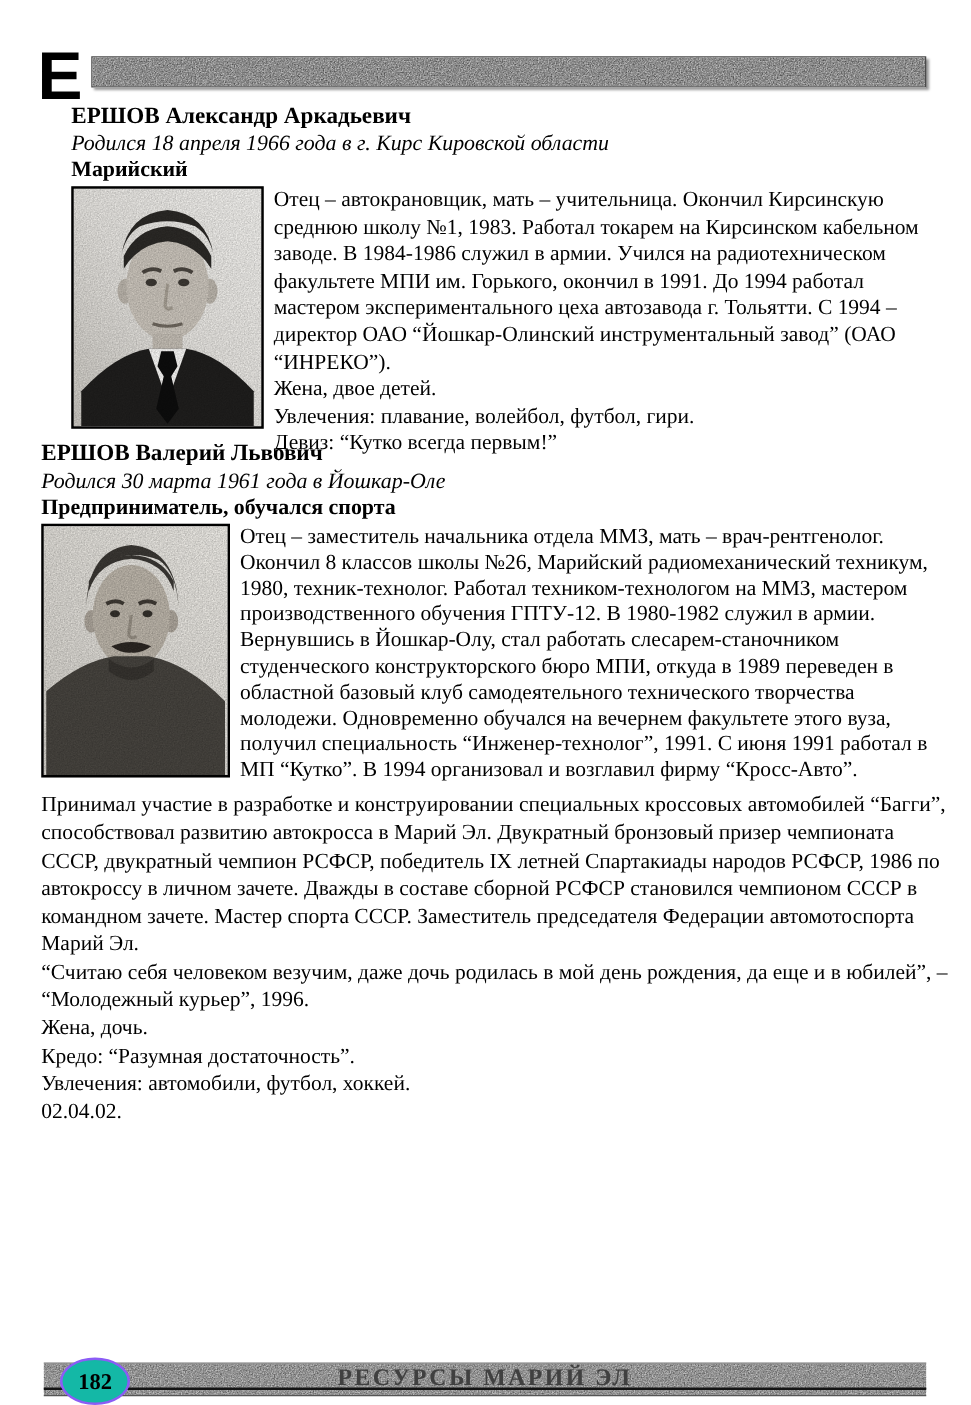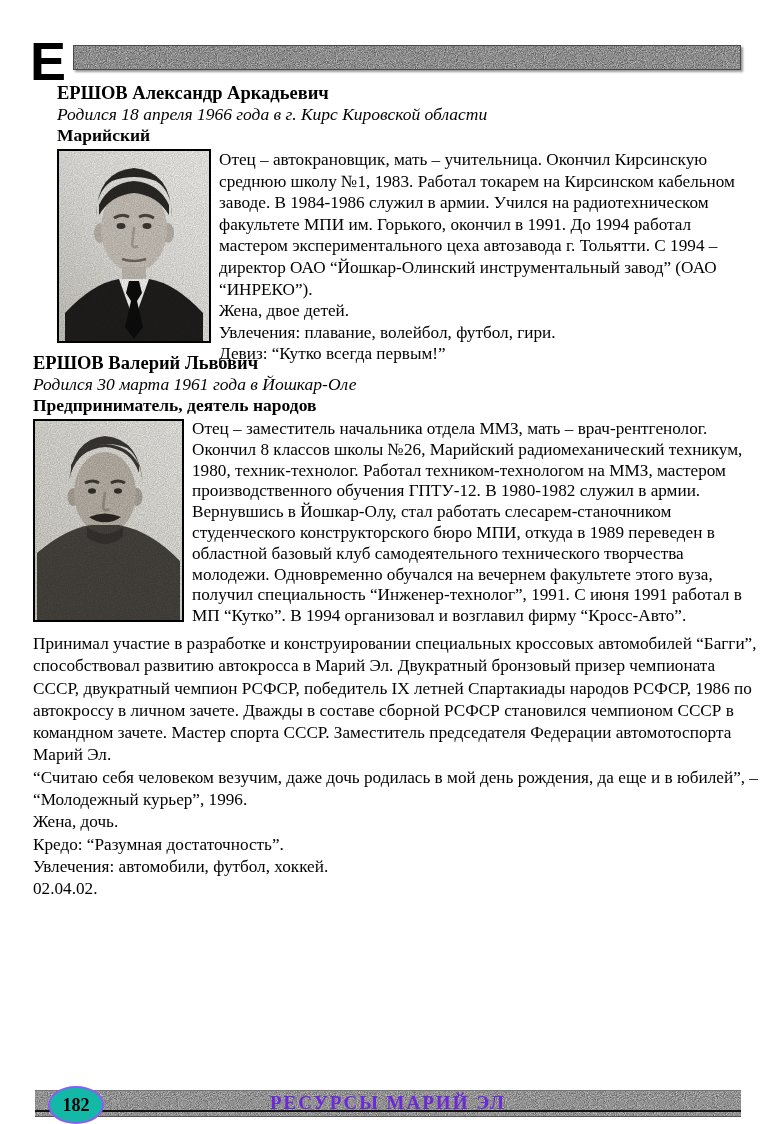--- a/index.html
+++ b/index.html
@@ -35,21 +35,21 @@
   .fulltext{margin-top:6px;font-size:17.2px;line-height:22.3px;}
   .fulltext p{margin:0;}
   
   .fbar{
     left:35px;top:1090px;width:706px;height:25px;
     border-top:1px solid #777;border-bottom:1px solid #555;
   }
   .fline{position:absolute;left:0;right:0;bottom:4px;height:2.5px;background:#141414;}
   .ftitle{
     position:absolute;left:0;right:0;top:1px;text-align:center;
-    font-weight:bold;font-size:19px;letter-spacing:2px;color:#6d28d9;
+    font-weight:bold;font-size:19px;letter-spacing:2px;color:#404040;
   }
   .fellipse{
     position:absolute;left:13px;top:-5px;width:52px;height:34px;
     background:#14b8a6;border:2px solid #8b5cf6;border-radius:50%;
     display:flex;align-items:center;justify-content:center;
     font-weight:bold;font-size:18px;z-index:2;
   }
 </style>
 </head>
 <body>
@@ -112,21 +112,21 @@
         <p>Жена, двое детей.</p>
         <p>Увлечения: плавание, волейбол, футбол, гири.</p>
         <p>Девиз: “Кутко всегда первым!”</p>
       </div>
     </div>
   </section>
 
   <section class="abs entry entry2">
     <h2 class="person-name">ЕРШОВ Валерий Львович</h2>
     <div class="born">Родился 30 марта 1961 года в Йошкар-Оле</div>
-    <div class="role">Предприниматель, деятель народов</div>
+    <div class="role">Предприниматель, обучался спорта</div>
     <div class="bio-row">
       <div class="photo">
         <svg width="147" height="199" viewBox="0 0 147 199">
           <rect width="147" height="199" fill="url(#g2)"></rect>
           <path d="M34 64 Q36 18 70 15 Q106 18 108 66 Q106 36 92 27 Q70 18 50 29 Q36 38 34 64 Z" fill="#3a3733"></path>
           <ellipse cx="38" cy="76" rx="5.5" ry="9" fill="#aaa399"></ellipse>
           <ellipse cx="102" cy="76" rx="5.5" ry="9" fill="#aaa399"></ellipse>
           <ellipse cx="70" cy="72" rx="31" ry="41" fill="#b9b2a7"></ellipse>
           <path d="M36 52 Q44 28 70 26 Q96 28 104 52 L104 44 Q94 24 70 23 Q46 24 36 44 Z" fill="#3a3733"></path>
           <path d="M50 62 Q58 58 64 62 M76 62 Q83 58 90 62" stroke="#3f3a34" stroke-width="3" fill="none"></path>

